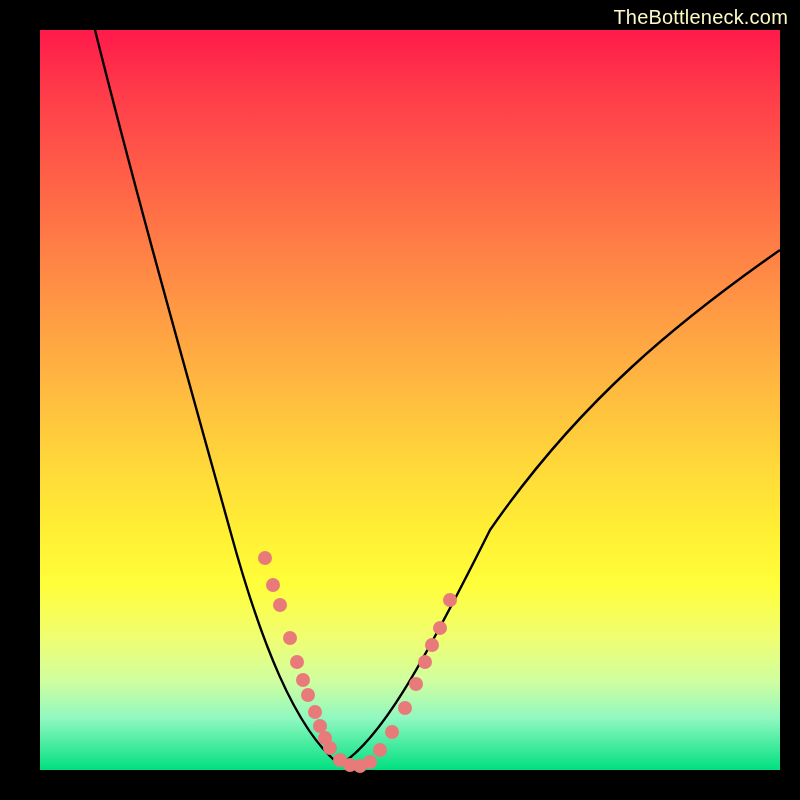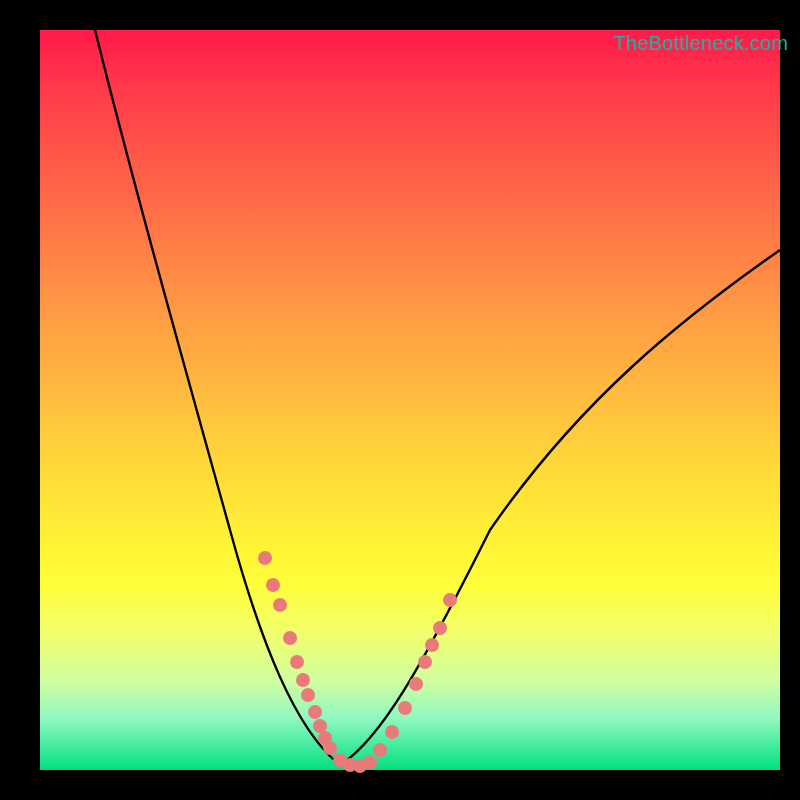--- a/index.html
+++ b/index.html
@@ -31,24 +31,23 @@
       #90f8c0 93%,
       #00e080 100%
     );
   }
   .watermark {
     position: absolute;
     top: 6px;
     right: 12px;
     font-family: Arial, Helvetica, sans-serif;
     font-size: 20px;
-    color: #14b8a6;
+    color: #fef9c3;
     letter-spacing: 0.2px;
     font-weight: 500;
-    margin-top: 26px;
   }
   svg.curve {
     position: absolute;
     left: 0; top: 0;
     width: 740px; height: 740px;
     overflow: visible;
   }
 </style>
 </head>
 <body>

